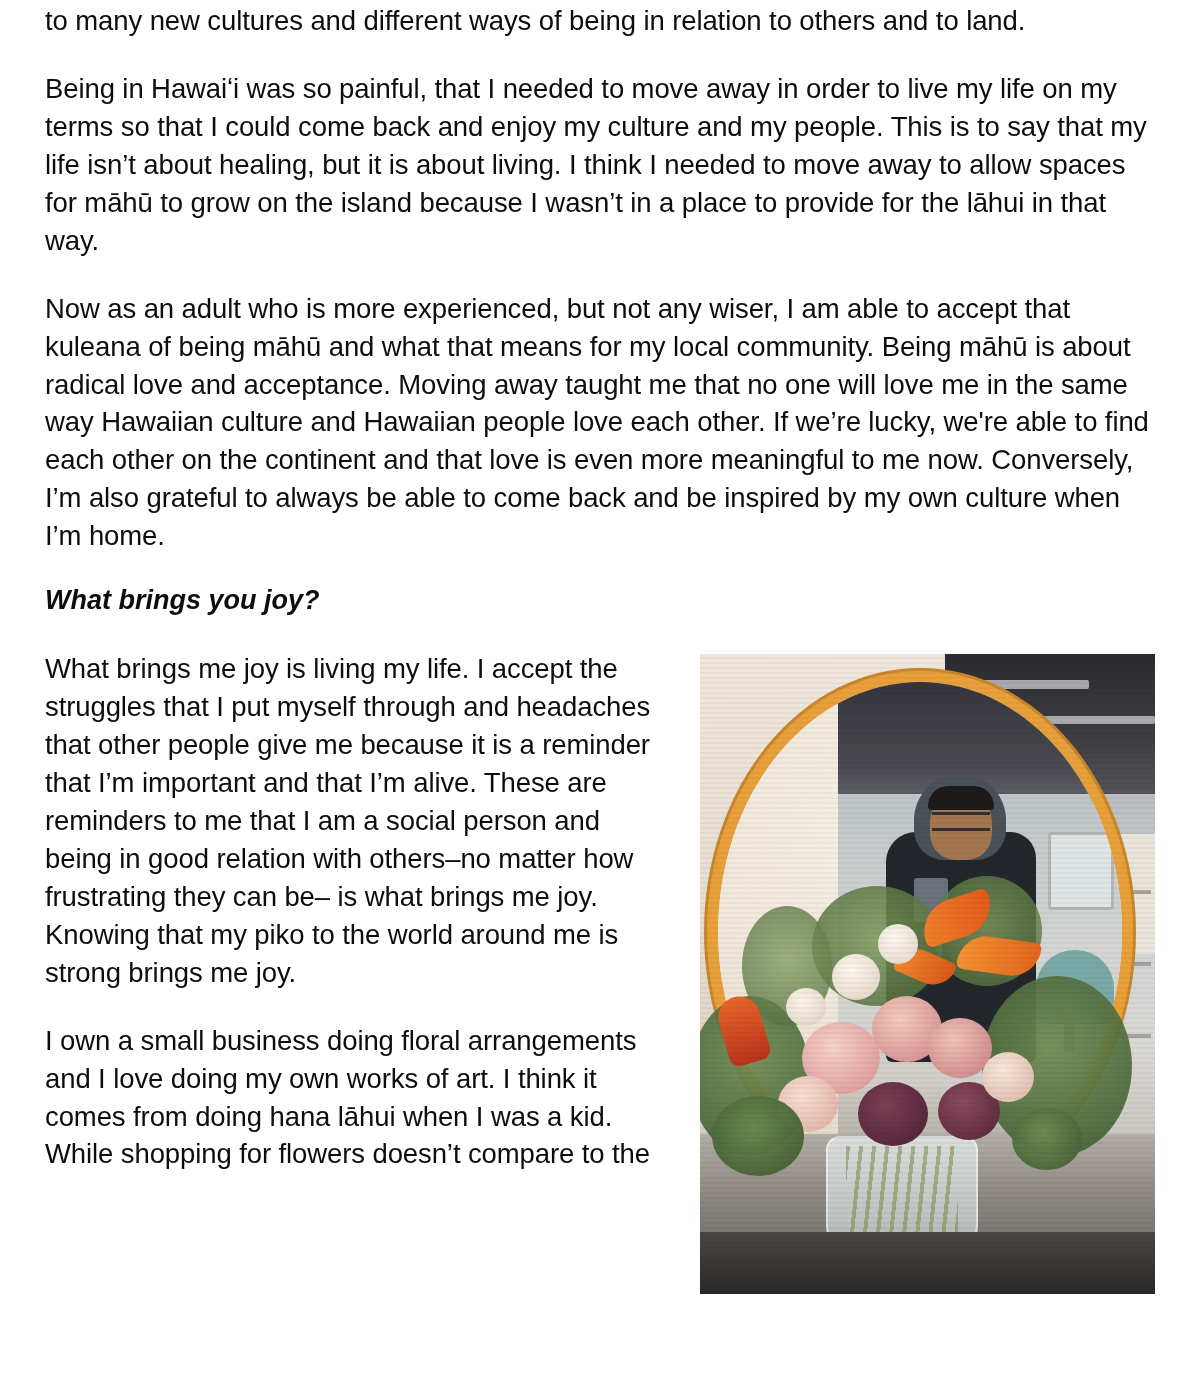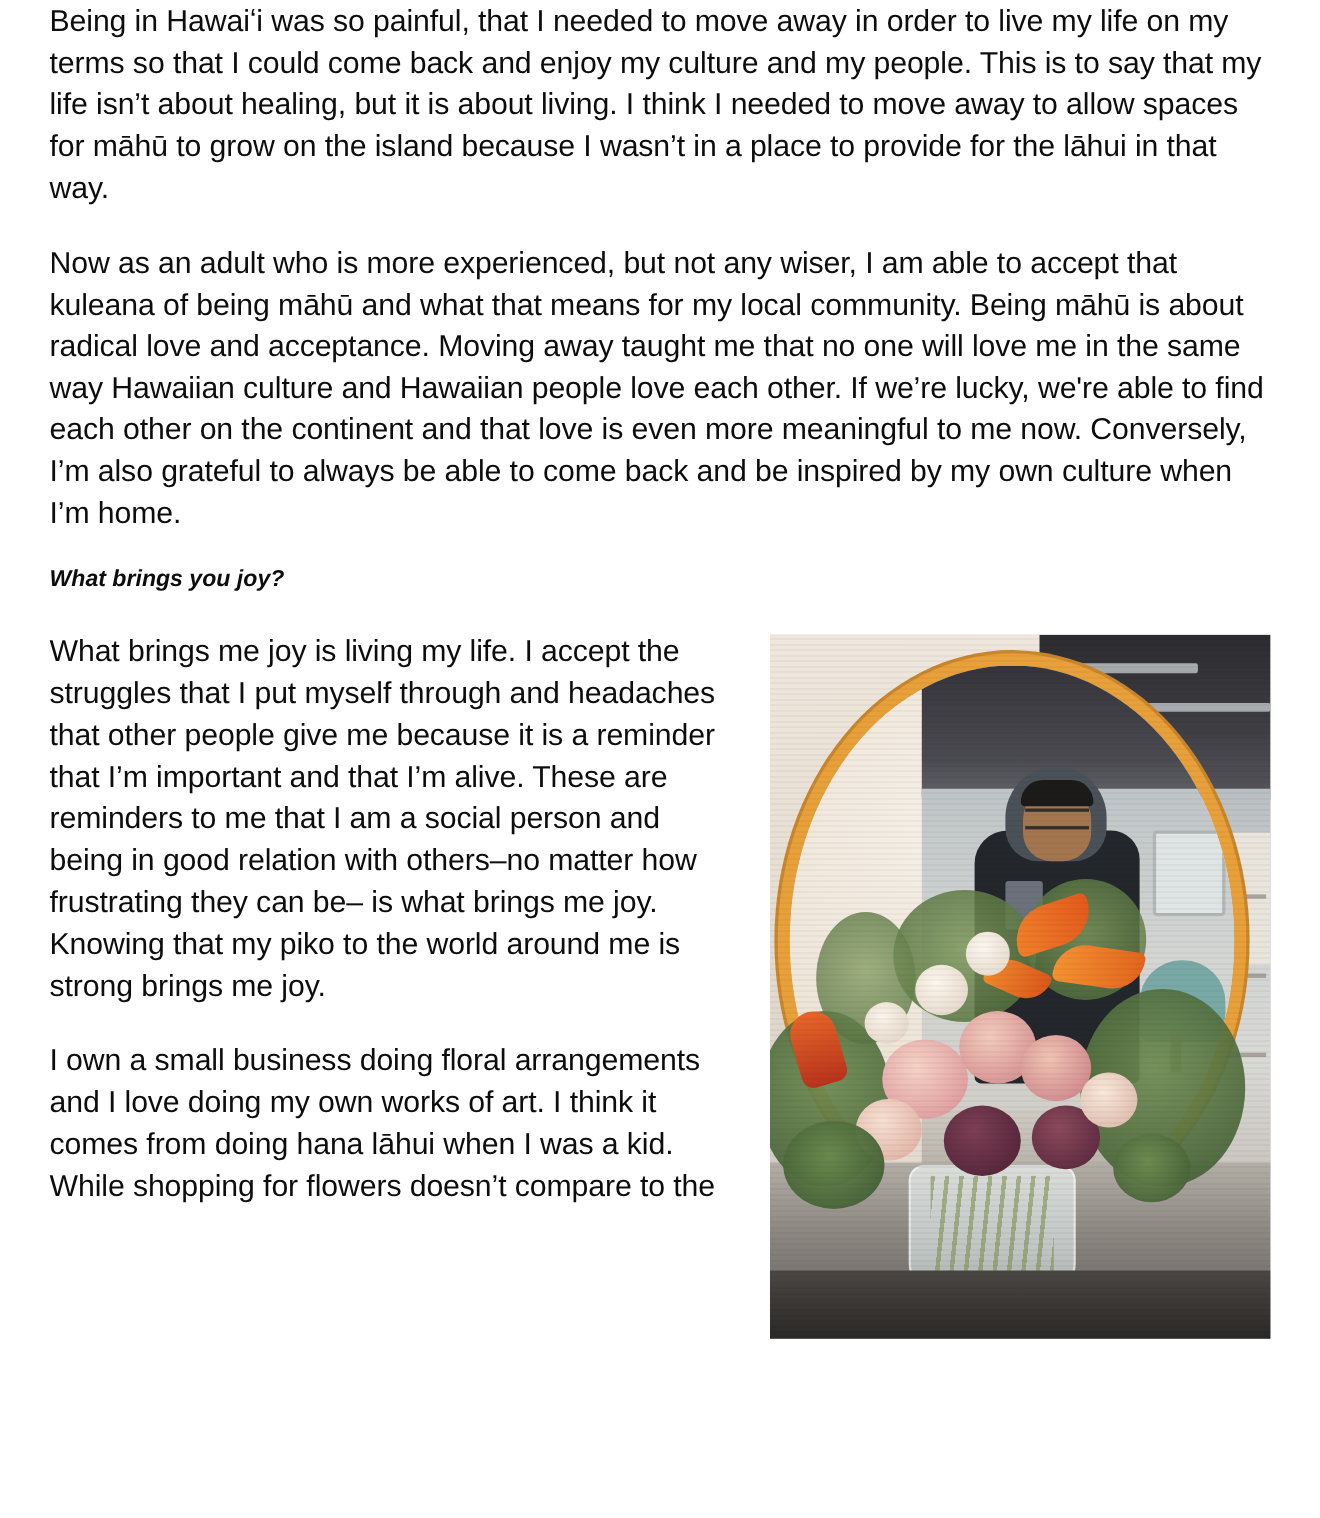--- a/index.html
+++ b/index.html
@@ -25,21 +25,21 @@
     font-size: 27.5px;
     line-height: 1.38;
     color: #0d0d0d;
     margin: 0 0 30px 0;
     letter-spacing: -0.1px;
   }
   .para.first {
     padding-top: 2px;
   }
   .question {
-    font-size: 21px;
+    font-size: 27px;
     font-weight: bold;
     font-style: italic;
     color: #0d0d0d;
     margin: 0 0 34px 0;
   }
   .flow {
     position: relative;
   }
   .figure {
     float: right;
@@ -248,20 +248,21 @@
     pointer-events: none;
   }
 </style>
 </head>
 <body>
 
 <div class="page">
 
   <div class="flow">
 
+    <p class="para first">to many new cultures and different ways of being in relation to others and to land.</p>
     <p class="para">Being in Hawaiʻi was so painful, that I needed to move away in order to live my life on my terms so that I could come back and enjoy my culture and my people. This is to say that my life isn’t about healing, but it is about living. I think I needed to move away to allow spaces for māhū to grow on the island because I wasn’t in a place to provide for the lāhui in that way.</p>
     <p class="para">Now as an adult who is more experienced, but not any wiser, I am able to accept that kuleana of being māhū and what that means for my local community. Being māhū is about radical love and acceptance. Moving away taught me that no one will love me in the same way Hawaiian culture and Hawaiian people love each other. If we’re lucky, we're able to find each other on the continent and that love is even more meaningful to me now. Conversely, I’m also grateful to always be able to come back and be inspired by my own culture when I’m home.</p>
 
     <h3 class="question">What brings you joy?</h3>
 
     <figure class="figure">
       <div class="photo">
         <div class="ceiling">
           <div class="ceil-light" style="left:24px;top:26px;width:120px;height:9px;"></div>
           <div class="ceil-light" style="left:60px;top:62px;width:150px;height:8px;"></div>

